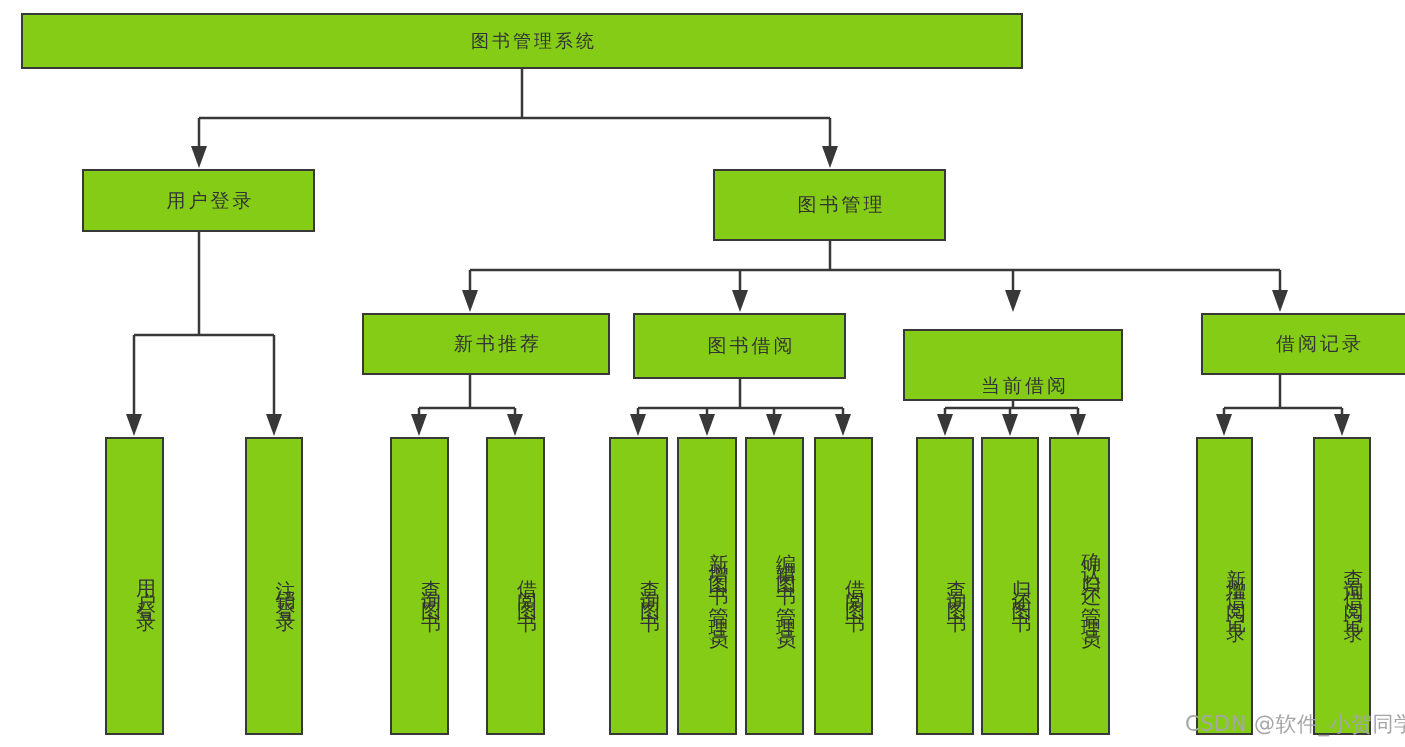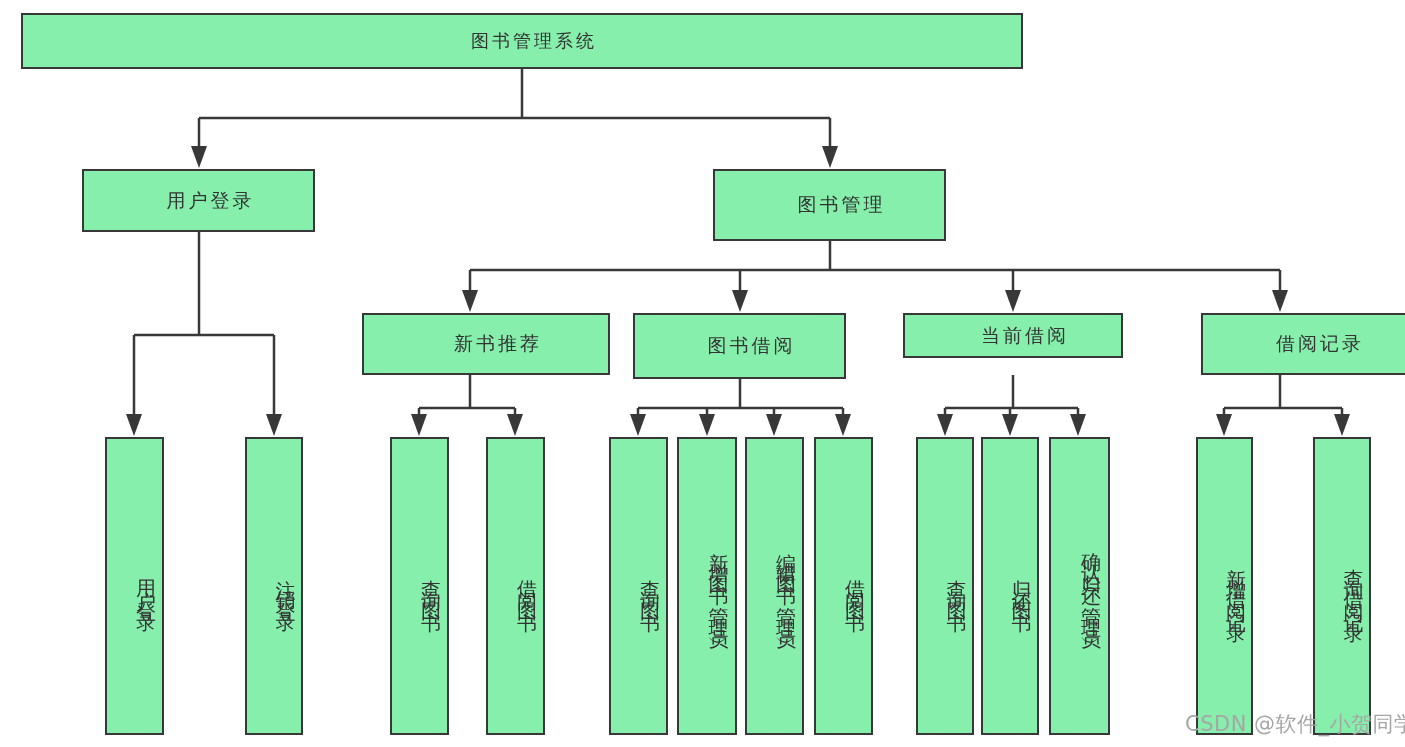--- a/index.html
+++ b/index.html
@@ -12,37 +12,37 @@
     overflow: hidden;
   }
   svg.connectors {
     position: absolute;
     left: 0; top: 0;
     width: 1405px; height: 747px;
     z-index: 1;
   }
   .box {
     position: absolute;
-    background: #86efac;
+    background: #84cc16;
     border: 2.5px solid #383838;
     box-sizing: border-box;
     display: flex;
     align-items: center;
     justify-content: center;
     color: #333333;
     z-index: 2;
     padding-left: 24px;
   }
   .hbox { font-size: 19px; letter-spacing: 3px; }
   .root  { left: 21px;   top: 13px;  width: 1002px; height: 56px; font-size: 18px; }
   .n-user-login { left: 82px;  top: 169px; width: 233px; height: 63px; }
   .n-book-mgmt  { left: 713px; top: 169px; width: 233px; height: 72px; }
   .n-new-rec    { left: 362px;  top: 313px; width: 248px; height: 62px; }
   .n-borrow     { left: 633px;  top: 313px; width: 213px; height: 66px; }
-  .n-current    { left: 903px;  top: 313px; width: 220px; height: 45px; }
+  .n-current    { left: 903px;  top: 329px; width: 220px; height: 72px; align-items: flex-end; }
   .n-records    { left: 1173px; top: 313px; width: 214px; height: 62px; margin-left: 28px; }
   .vbox { top: 437px; height: 298px; }
   .vbox .vtext {
     writing-mode: vertical-rl;
     text-orientation: mixed;
     font-size: 20px;
     letter-spacing: 11px;
     line-height: 1;
     white-space: nowrap;
   }

